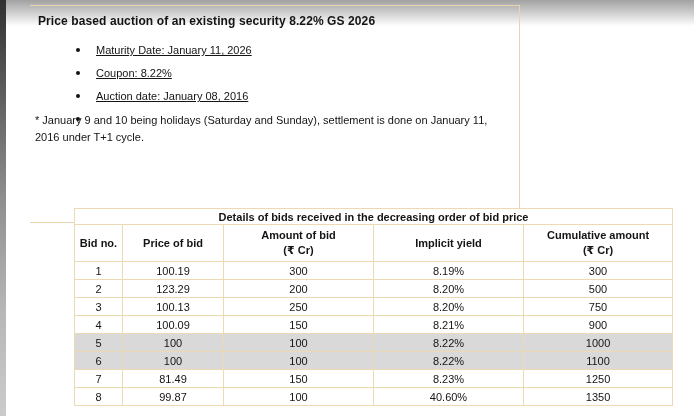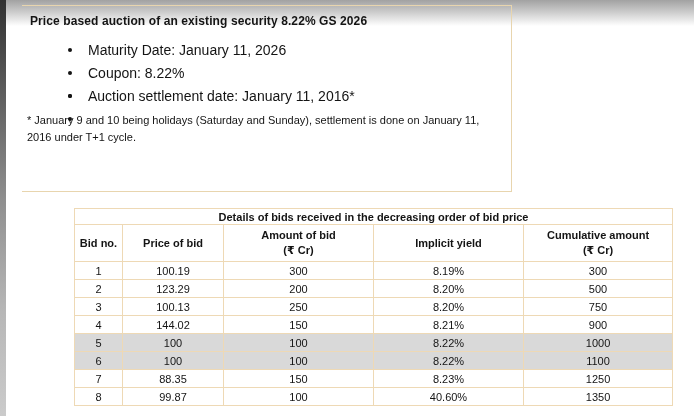--- a/index.html
+++ b/index.html
@@ -11,30 +11,30 @@
   }
   .top-fade{
     position:absolute;top:0;left:0;width:694px;height:26px;
     background:linear-gradient(180deg,#a2a2a2 0%,#c6c6c6 40%,#ffffff 100%);
   }
   .left-strip{
     position:absolute;top:0;left:0;width:6px;height:416px;
     background:linear-gradient(180deg,#303030 0%,#555555 18%,#8f8f8f 48%,#b7b7b7 75%,#cbcbcb 100%);
   }
   .info-box{
-    position:absolute;left:22px;top:5px;width:490px;height:187px;
+    position:absolute;left:30px;top:5px;width:490px;height:218px;
     border:1px solid var(--box-border,#e8d5ae);border-left:none;
     box-sizing:border-box;background:transparent;
   }
   .info-title{
     margin:8px 0 0 8px;font-size:12px;font-weight:bold;letter-spacing:.1px;
   }
   .bullets{list-style:none;margin:15px 0 0 0;padding:0 0 0 66px;}
   .bullets li{
-    position:relative;margin-bottom:9px;font-size:14px;line-height:14px;
+    position:relative;margin-bottom:9px;font-size:11px;line-height:14px;text-decoration:underline;
   }
   .bullet-dot{
     position:absolute;left:-20px;top:5px;width:4px;height:4px;
     background:#141414;border-radius:50%;
   }
   .footnote{
     margin:7px 10px 12px 5px;font-size:11px;line-height:17px;
   }
   table.bids{
     position:absolute;left:74px;top:208px;width:598px;
@@ -57,22 +57,21 @@
 <body style="--box-border: #e8d5ae; --table-border: #eed9b5; --row-highlight: #d9d9d9;">
 
 <div class="top-fade"></div>
 <div class="left-strip"></div>
 
 <div class="info-box">
   <div class="info-title">Price based auction of an existing security 8.22% GS 2026</div>
   <ul class="bullets">
     <li><span class="bullet-dot"></span><span>Maturity Date: January 11, 2026</span></li>
     <li><span class="bullet-dot"></span><span>Coupon: 8.22%</span></li>
-    <li><span class="bullet-dot"></span></li>
-    <li><span class="bullet-dot"></span><span>Auction settlement date: January 11, 2016*</span></li>
+    <li><span class="bullet-dot"></span><span>Auction date: January 08, 2016</span></li>
     <li><span class="bullet-dot"></span></li>
   </ul>
   <div class="footnote">* January 9 and 10 being holidays (Saturday and Sunday), settlement is done on January 11, 2016 under T+1 cycle.</div>
 </div>
 
 <table class="bids">
   <colgroup>
     <col class="c1">
       <col class="c2">
       <col class="c3">
@@ -120,42 +119,42 @@
     </tr>
     <tr>
       <td>3</td>
       <td>100.13</td>
       <td>250</td>
       <td>8.20%</td>
       <td>750</td>
     </tr>
     <tr>
       <td>4</td>
-      <td>144.02</td>
+      <td>100.09</td>
       <td>150</td>
       <td>8.21%</td>
       <td>900</td>
     </tr>
     <tr class="hl">
       <td>5</td>
       <td>100</td>
       <td>100</td>
       <td>8.22%</td>
       <td>1000</td>
     </tr>
     <tr class="hl">
       <td>6</td>
       <td>100</td>
       <td>100</td>
       <td>8.22%</td>
       <td>1100</td>
     </tr>
     <tr>
       <td>7</td>
-      <td>88.35</td>
+      <td>81.49</td>
       <td>150</td>
       <td>8.23%</td>
       <td>1250</td>
     </tr>
     <tr>
       <td>8</td>
       <td>99.87</td>
       <td>100</td>
       <td>40.60%</td>
       <td>1350</td>

